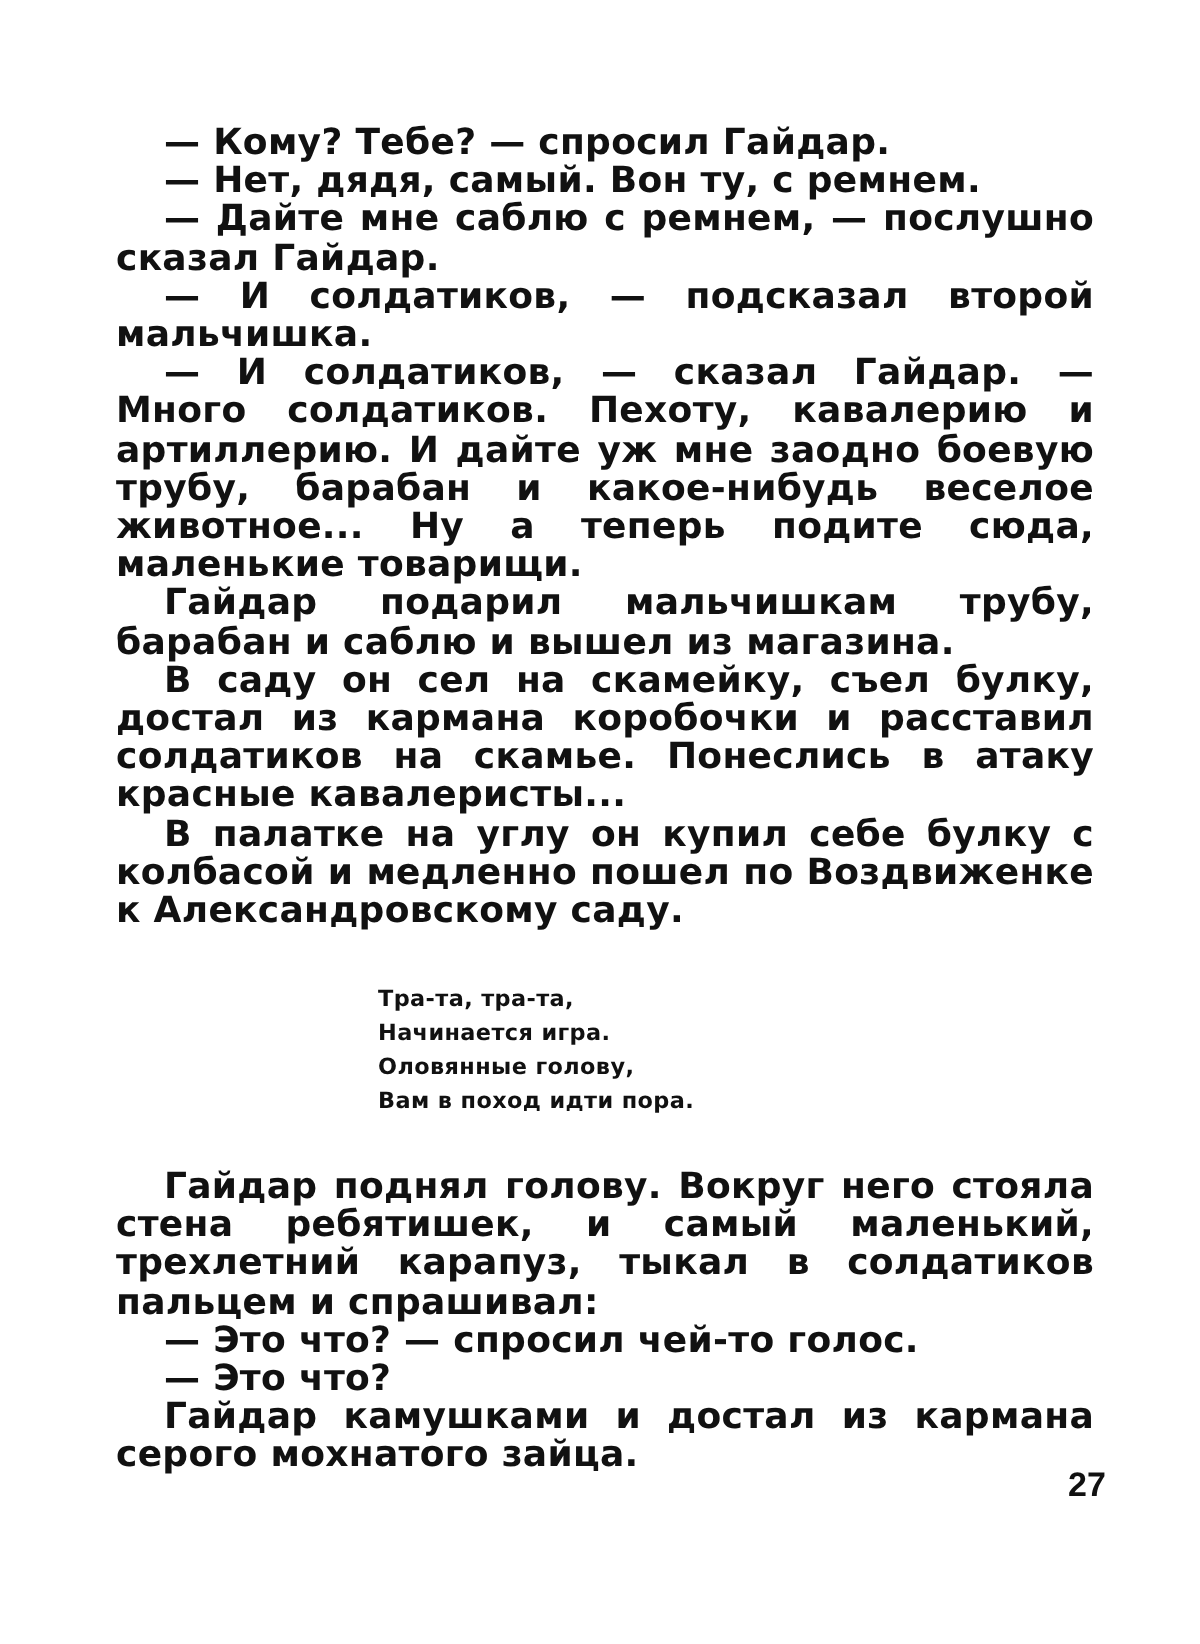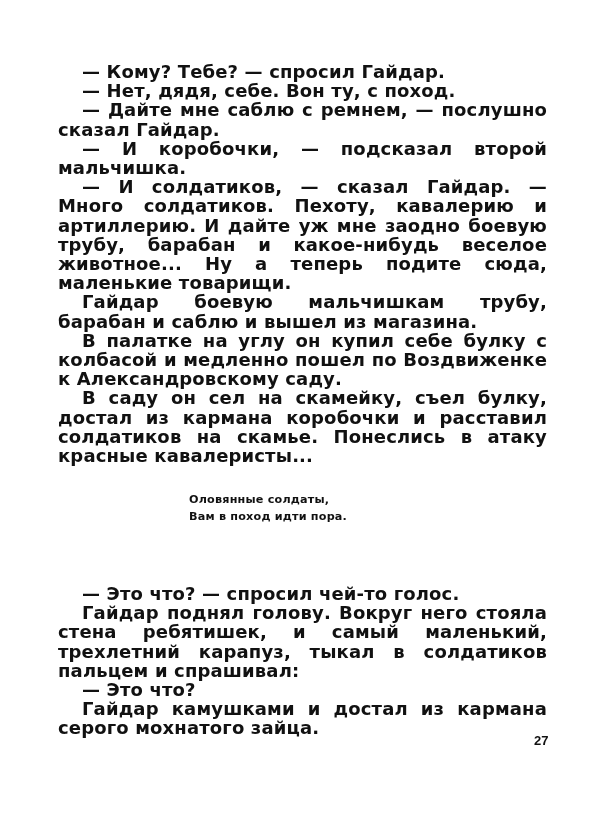--- a/index.html
+++ b/index.html
@@ -54,48 +54,50 @@
   .poem-line.indent {
     padding-left: 86px;
   }
   .text-block.lower {
     top: 584px;
   }
   .page-number {
     position: absolute;
     left: 534px;
     top: 733px;
-    font-size: 13px;
+    font-size: 17px;
     font-weight: 700;
     font-family: "Liberation Sans", "DejaVu Sans", sans-serif;
   }
 </style>
 </head>
 <body>
 
 <div class="page">
 
   <div class="text-block">
     <p class="para">— Кому? Тебе? — спросил Гайдар.</p>
-    <p class="para">— Нет, дядя, себе. Вон ту, с поход.</p>
+    <p class="para">— Нет, дядя, самый. Вон ту, с ремнем.</p>
     <p class="para">— Дайте мне саблю с ремнем, — послушно ска­зал Гайдар.</p>
-    <p class="para">— И коробочки, — подсказал второй мальчишка.</p>
+    <p class="para">— И солдатиков, — подсказал второй мальчишка.</p>
     <p class="para">— И солдатиков, — сказал Гайдар. — Много солда­тиков. Пехоту, кавалерию и артиллерию. И дайте уж мне заодно боевую трубу, барабан и какое-нибудь ве­селое животное... Ну а теперь подите сюда, маленькие товарищи.</p>
-    <p class="para">Гайдар боевую мальчишкам трубу, барабан и саб­лю и вышел из магазина.</p>
+    <p class="para">Гайдар подарил мальчишкам трубу, барабан и саб­лю и вышел из магазина.</p>
+    <p class="para">В саду он сел на скамейку, съел булку, достал из кармана коробочки и расставил солдатиков на скамье. Понеслись в атаку красные кавалеристы...</p>
     <p class="para">В палатке на углу он купил себе булку с колба­сой и медленно пошел по Воздвиженке к Александров­скому саду.</p>
-    <p class="para">В саду он сел на скамейку, съел булку, достал из кармана коробочки и расставил солдатиков на скамье. Понеслись в атаку красные кавалеристы...</p>
   </div>
 
   <div class="poem">
-    <span class="poem-line">Оловянные солдаты,</span>
+    <span class="poem-line">Тра-та, тра-та,</span>
+    <span class="poem-line">Начинается игра.</span>
+    <span class="poem-line">Оловянные голову,</span>
     <span class="poem-line">Вам в поход идти пора.</span>
   </div>
 
   <div class="text-block lower">
+    <p class="para">Гайдар поднял голову. Вокруг него стояла стена ре­бятишек, и самый маленький, трехлетний карапуз, ты­кал в солдатиков пальцем и спрашивал:</p>
     <p class="para">— Это что? — спросил чей-то голос.</p>
-    <p class="para">Гайдар поднял голову. Вокруг него стояла стена ре­бятишек, и самый маленький, трехлетний карапуз, ты­кал в солдатиков пальцем и спрашивал:</p>
     <p class="para">— Это что?</p>
     <p class="para">Гайдар камушками и достал из кармана серого мох­натого зайца.</p>
   </div>
 
   <div class="page-number">27</div>
 
 </div>
 
 </body></html>

